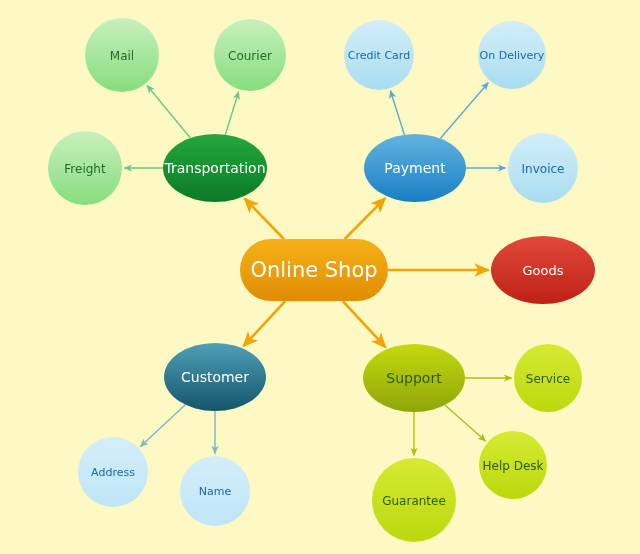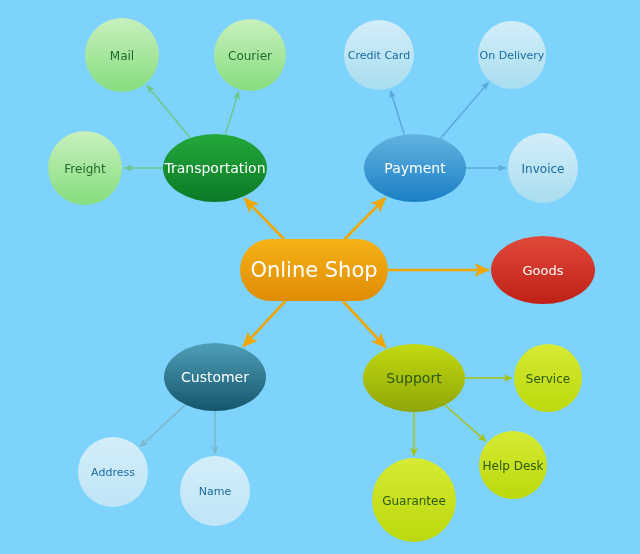--- a/index.html
+++ b/index.html
@@ -10,21 +10,21 @@
   body {
     width: 640px;
     height: 554px;
     font-family: "DejaVu Sans", "Liberation Sans", sans-serif;
     overflow: hidden;
   }
   #canvas {
     position: relative;
     width: 640px;
     height: 554px;
-    background: #7dd3fc;
+    background: #fef9c3;
   }
   #diagram {
     position: absolute;
     top: 0;
     left: 0;
     width: 640px;
     height: 554px;
   }
   .node-label {
     font-family: "DejaVu Sans", "Liberation Sans", sans-serif;

